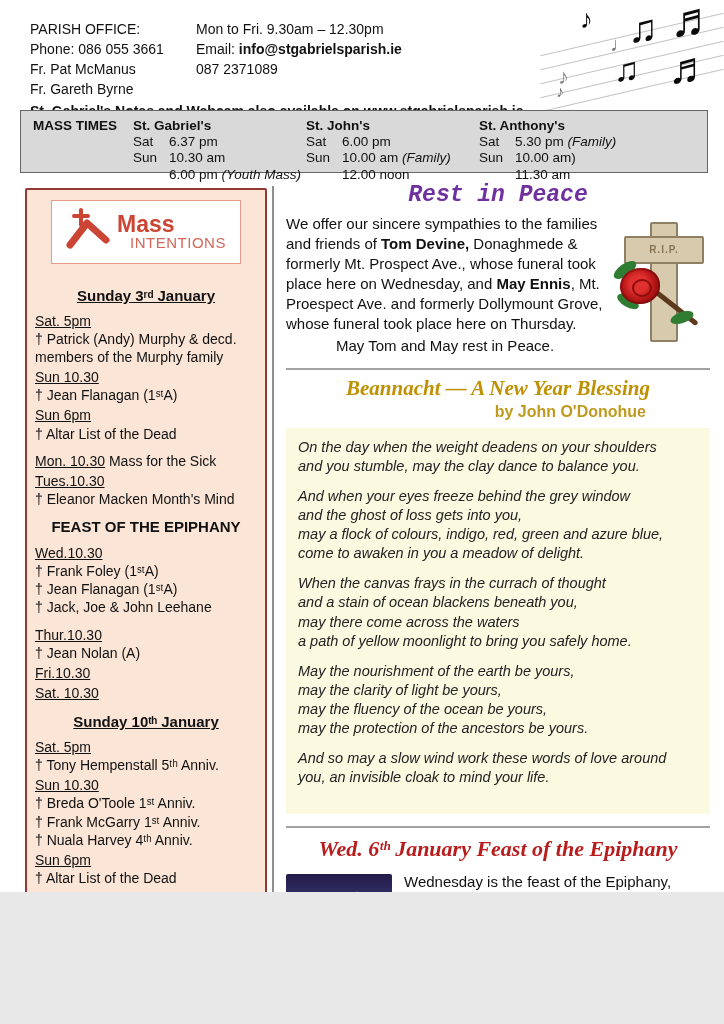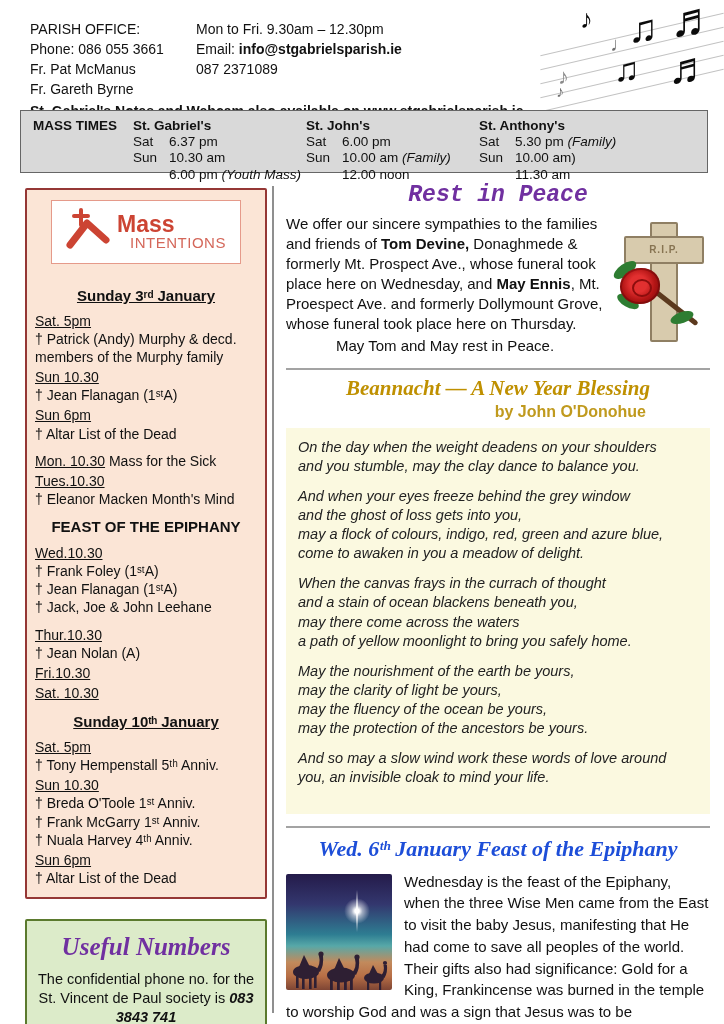--- a/index.html
+++ b/index.html
@@ -1,16 +1,16 @@
 <!DOCTYPE html>
 <html><head>
 <meta charset="utf-8">
 <style>
   html,body{margin:0;padding:0;background:#e8e8e8;}
-  .page{position:relative;width:724px;height:1024px;margin:0 auto;background:#ffffff;
+  .page{position:relative;width:724px;height:892px;margin:0 auto;background:#ffffff;
         font-family:"Liberation Sans","DejaVu Sans",sans-serif;color:#111;overflow:hidden;}
 
   
   .header{position:absolute;left:30px;top:20px;width:520px;font-size:14px;line-height:1.42;}
   .hrow{display:flex;}
   .hrow .lcol{width:166px;flex:none;}
   .hrow .rcol{flex:1;}
   .hb{font-weight:bold;}
   .notes-line{font-weight:bold;margin-top:2px;}
   .uline{text-decoration:underline;}
@@ -92,21 +92,21 @@
         border:2px solid #8c0d0d;}
 
   
   .bean-title{color:#bf9000;font-size:21px;margin:6px 0 2px;}
   .bean-byline{text-align:right;padding-right:64px;color:#c09a1e;font-weight:bold;font-size:16px;margin:0 0 7px;}
   .poem{background:#fbf9e0;padding:10px 12px 8px;font-style:italic;font-size:14.5px;line-height:1.32;color:#222;}
   .poem p{margin:0 0 11px;white-space:pre-line;}
   .poem p:last-child{margin-bottom:18px;}
 
   
-  .epi-head{color:#1d4ed8;font-size:22px;margin:8px 0 9px;}
+  .epi-head{color:#b91c1c;font-size:22px;margin:8px 0 9px;}
   .epi-body{font-size:15px;line-height:1.45;}
   .epi-body p{margin:0 0 11px;}
   .epi-image{float:left;width:106px;height:116px;margin:3px 12px 4px 0;position:relative;overflow:hidden;border-radius:2px;
      background:linear-gradient(180deg,#241b4a 0%,#33376e 26%,#2e7d92 52%,#57a8a8 62%,#c28a5c 76%,#b86f46 88%,#7e4534 100%);}
   .star{position:absolute;left:58px;top:24px;width:26px;height:26px;border-radius:50%;
      background:radial-gradient(circle,#ffffff 0 12%,rgba(255,255,255,.55) 30%,rgba(255,255,255,0) 70%);}
   .star::before{content:"";position:absolute;left:12px;top:-8px;width:2px;height:42px;background:linear-gradient(180deg,rgba(255,255,255,0),#fff,rgba(255,255,255,0));}
   .camels{position:absolute;left:0;bottom:0;width:106px;height:50px;}
 </style>
 </head>

